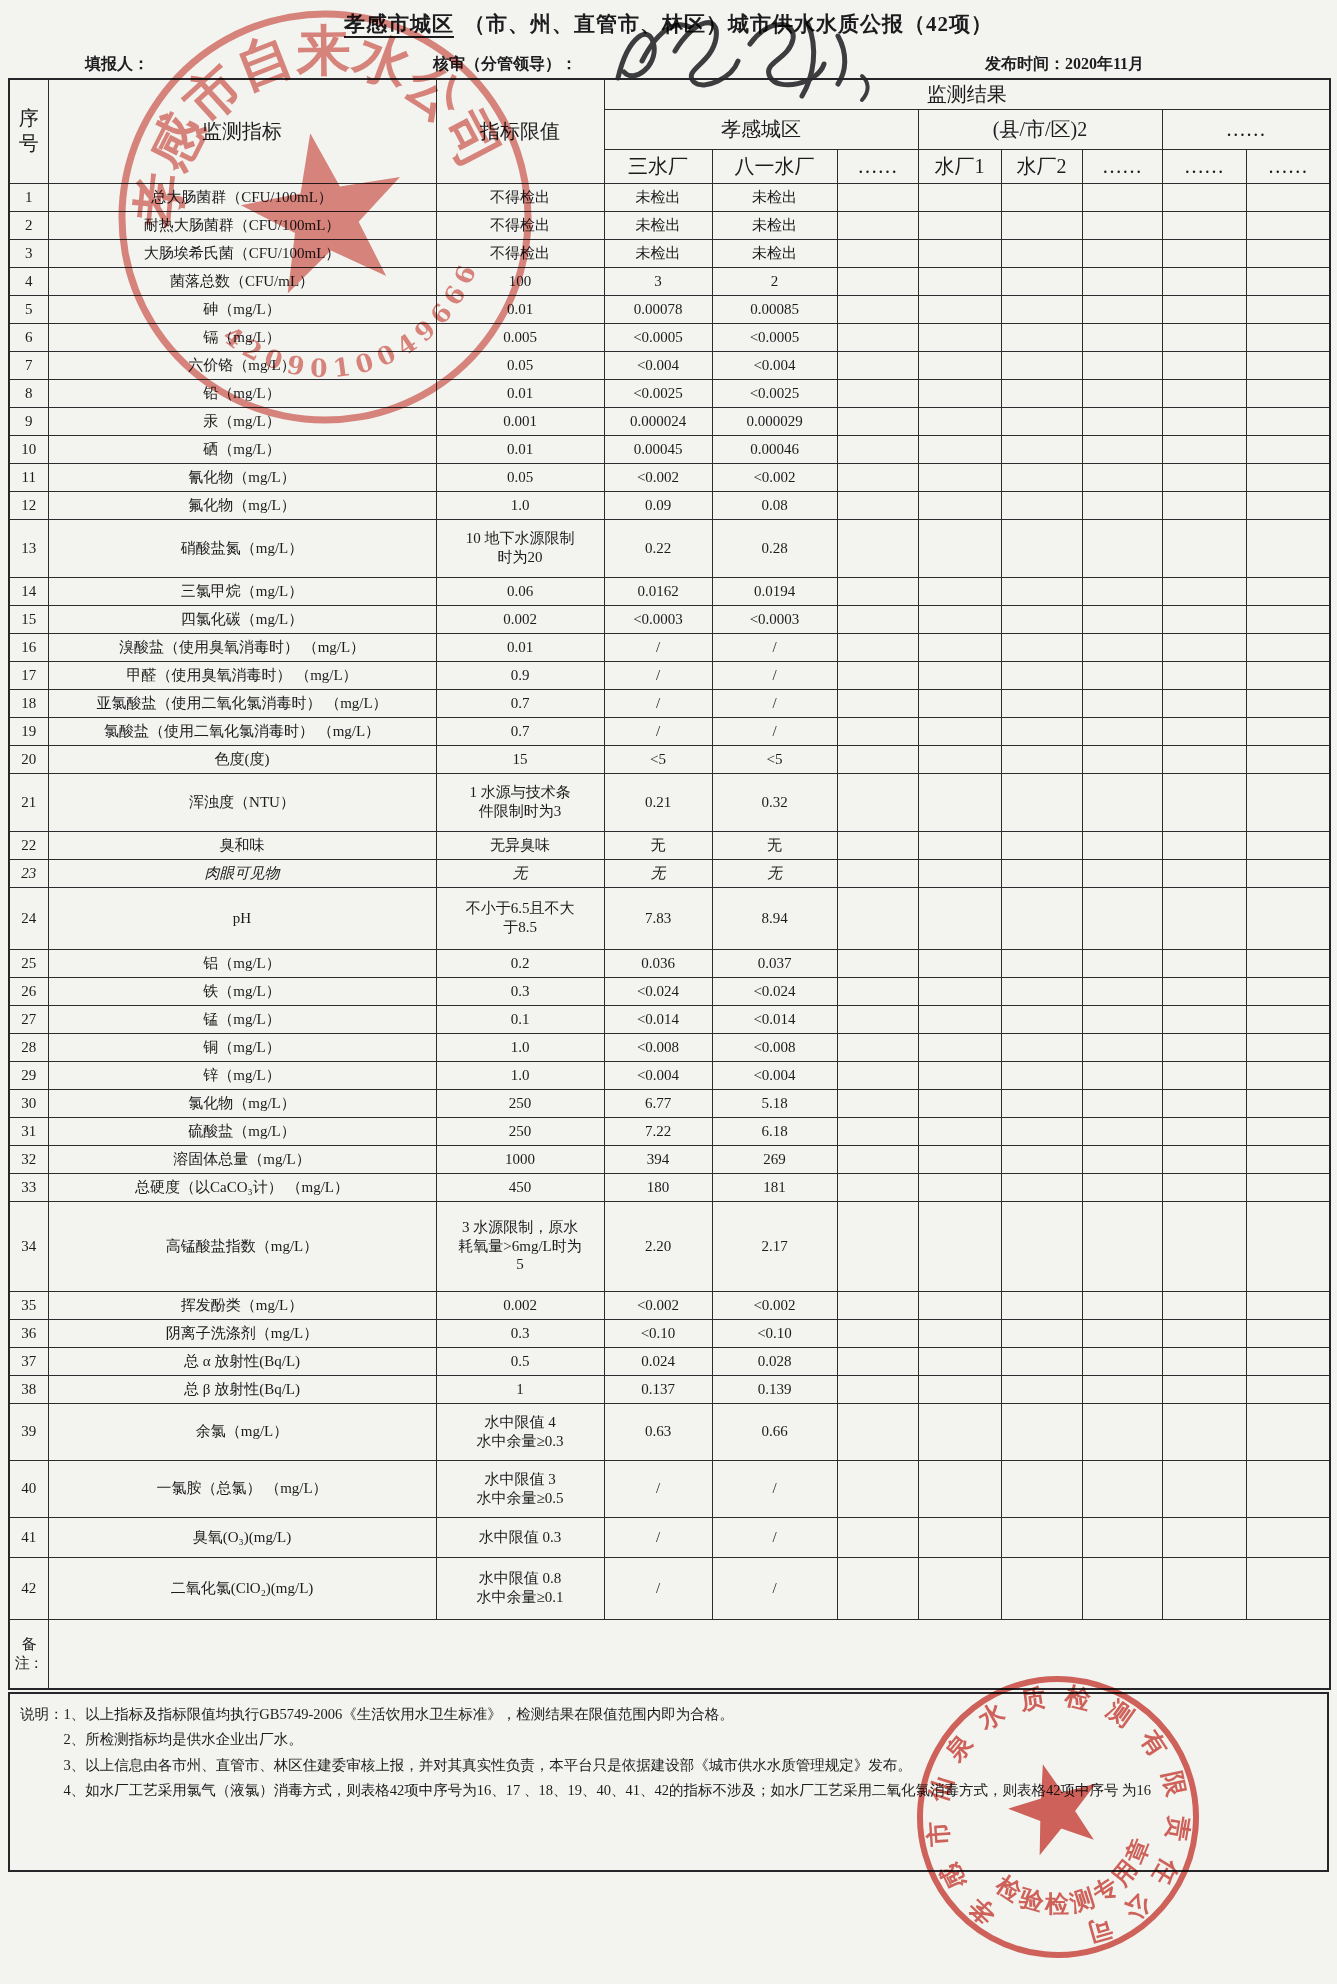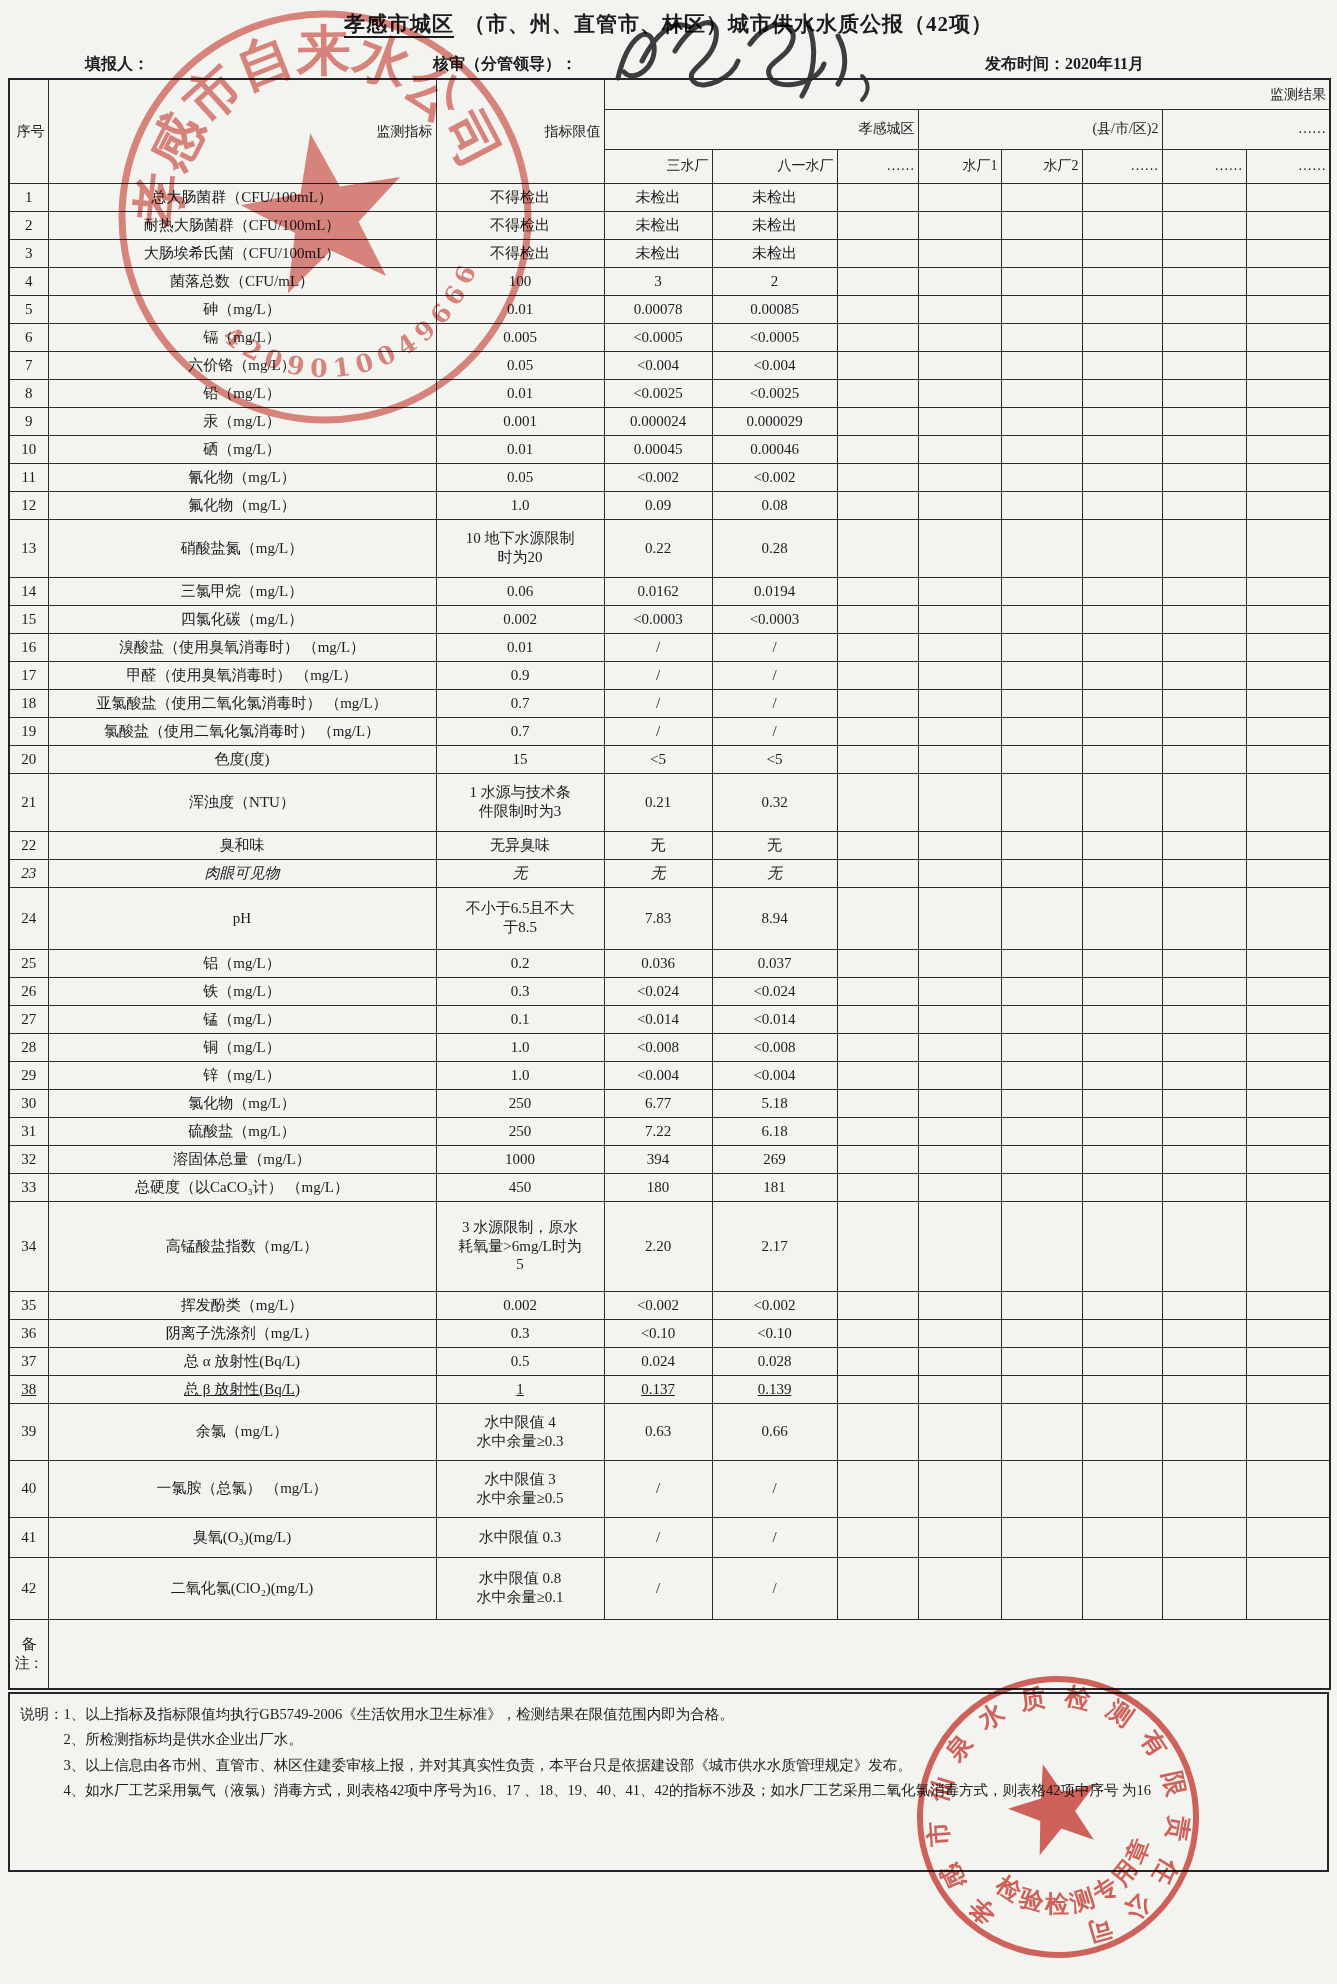--- a/index.html
+++ b/index.html
@@ -25,21 +25,21 @@
     border-collapse:collapse; table-layout:fixed;
     border:2px solid #26262a;
     background: transparent;
   }
   table.grid th, table.grid td {
     border:1px solid #2c2c2e;
     text-align:center; vertical-align:middle;
     font-weight:normal; font-size:15px; line-height:1.25;
     padding:1px 3px; overflow:hidden;
   }
-  table.grid thead th { font-size:14px;text-align:right; }
+  table.grid thead th { font-size:20px; }
   tr.hr1 { height:30px; }
   tr.hr2 { height:40px; }
   tr.hr3 { height:34px; }
   td.ind { text-align:left; padding-left:7px; font-size:15.5px; }
   td.limit { white-space:pre-line; font-size:15px; }
   td.val { font-size:15px; }
   td.remark-label { font-size:13px; letter-spacing:-1px; text-align:left; padding-left:2px; }
   tr.remark-row { height:70px; }
 
   .notes-box {
@@ -594,21 +594,21 @@
         <td class="limit">0.5</td>
         <td class="val">0.024</td>
         <td class="val">0.028</td>
         <td class="val"></td>
         <td class="val"></td>
         <td class="val"></td>
         <td class="val"></td>
         <td class="val"></td>
         <td class="val"></td>
       </tr>
-      <tr style="height: 28px; text-decoration: underline;">
+      <tr style="height: 28px;">
         <td class="no">38</td>
         <td class="ind">总 β 放射性(Bq/L)</td>
         <td class="limit">1</td>
         <td class="val">0.137</td>
         <td class="val">0.139</td>
         <td class="val"></td>
         <td class="val"></td>
         <td class="val"></td>
         <td class="val"></td>
         <td class="val"></td>

